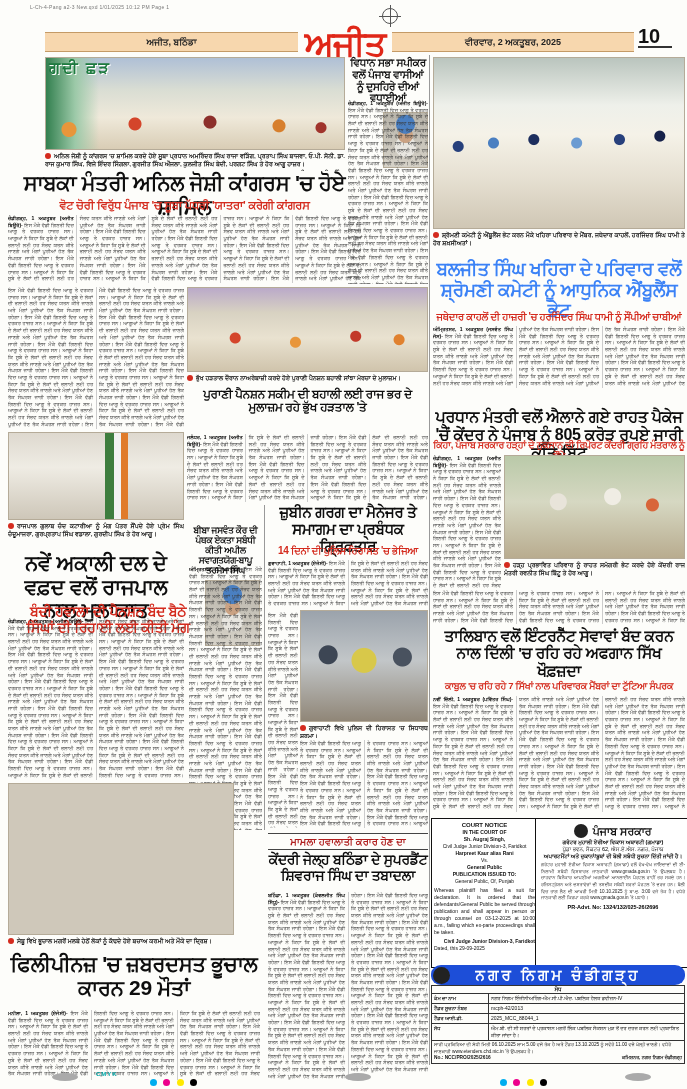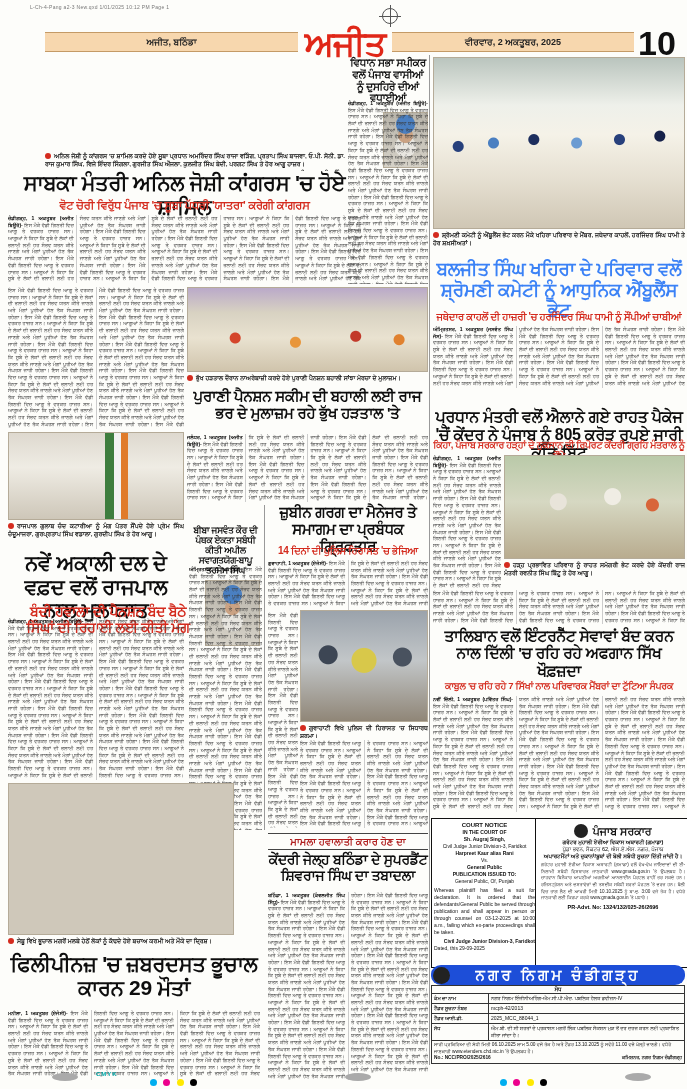--- a/index.html
+++ b/index.html
@@ -3,21 +3,21 @@
 <meta charset="utf-8">
 <style>
   html,body{margin:0;padding:0;background:#ddd}
   #paper{position:relative;width:687px;height:1089px;margin:0 auto;background:#fdfdfa;
          font-family:"Liberation Sans",sans-serif;overflow:hidden}
   .abs{position:absolute}
   
   .strip{background:#f7d7ae;border-top:1px solid #c49a66;border-bottom:1px solid #c49a66;
          display:flex;align-items:center;justify-content:center;font-weight:bold;font-size:9px;color:#222}
   .masthead{color:#e02718;font-weight:bold;font-size:34px;line-height:1;text-align:center;letter-spacing:-1px}
-  .pagenum{font-weight:bold;font-size:34px;color:#111;text-align:center;line-height:1;border-bottom:2px solid #333}
+  .pagenum{font-weight:bold;font-size:20px;color:#111;line-height:1;border-bottom:2px solid #333}
   .printline{font-size:5px;color:#777;letter-spacing:.3px}
   
   .h{font-weight:bold;color:#0d0d0d;text-align:center;line-height:1.12;letter-spacing:-.3px}
   .red{color:#d42b1e}
   .navy{color:#3b82f6}
   .kicker{border-top:1.5px solid #444;border-bottom:1.5px solid #444;color:#b01e1e;
           font-weight:bold;text-align:center;font-size:10px;line-height:15px}
   
   .bd{font-size:5px;line-height:1.34;color:#3a3a3a;text-align:justify;overflow:hidden;word-break:break-word}
   .c2{columns:2;column-gap:6px;column-rule:.5px solid #ccc}
@@ -113,20 +113,23 @@
   <div class="abs strip" style="left:45px;top:32px;width:253px;height:18px">
     <span>ਅਜੀਤ, ਬਠਿੰਡਾ</span>
   </div>
   <div class="abs strip" style="left:392px;top:32px;width:242px;height:18px">
     <span>ਵੀਰਵਾਰ, 2 ਅਕਤੂਬਰ, 2025</span>
   </div>
   <div class="abs pagenum" style="left:638px;top:26px;width:34px">10</div>
 
   <div class="abs vr" style="left:429px;top:55px;height:1010px"></div>
 
+  <div class="abs photo ph-congress" style="left:45px;top:57px;width:300px;height:93px">
+    <span class="ph-banner">ਗਦੀ ਛੜ</span>
+  </div>
   <div class="abs cap" style="left:45px;top:152px;width:300px;height:19px">
     <span class="dot"></span><span>ਅਨਿਲ ਜੋਸ਼ੀ ਨੂੰ ਕਾਂਗਰਸ 'ਚ ਸ਼ਾਮਿਲ ਕਰਦੇ ਹੋਏ ਸੂਬਾ ਪ੍ਰਧਾਨ ਅਮਰਿੰਦਰ ਸਿੰਘ ਰਾਜਾ ਵੜਿੰਗ, ਪ੍ਰਤਾਪ ਸਿੰਘ ਬਾਜਵਾ, ਓ.ਪੀ. ਸੋਨੀ, ਡਾ. ਰਾਜ ਕੁਮਾਰ ਸਿੰਘ, ਵਿਜੇ ਇੰਦਰ ਸਿੰਗਲਾ, ਗੁਰਜੀਤ ਸਿੰਘ ਔਜਲਾ, ਕੁਲਜੀਤ ਸਿੰਘ ਬੇਦੀ, ਪਰਗਟ ਸਿੰਘ ਤੇ ਹੋਰ ਆਗੂ ਹਾਜ਼ਰ।</span>
     <span class="credit">ਤਸਵੀਰ : ਕੁਲਦੀਪ ਸਿੰਘ</span>
   </div>
 
   <div class="abs h" style="left:348px;top:57px;width:80px;font-size:10.5px">ਵਿਧਾਨ ਸਭਾ ਸਪੀਕਰ ਵਲੋਂ ਪੰਜਾਬ ਵਾਸੀਆਂ ਨੂੰ ਦੁਸਹਿਰੇ ਦੀਆਂ ਵਧਾਈਆਂ</div>
   <div class="abs photo ph-portrait" style="left:383px;top:112px;width:45px;height:56px"></div>
   <div class="abs bd" style="left:348px;top:100px;width:80px;height:184px">
     <b class="dl">ਚੰਡੀਗੜ੍ਹ, 1 ਅਕਤੂਬਰ (ਅਜੀਤ ਬਿਊਰੋ)-</b> <span class="fill">ਇਸ ਮੌਕੇ ਵੱਡੀ ਗਿਣਤੀ ਵਿਚ ਆਗੂ ਤੇ ਵਰਕਰ ਹਾਜ਼ਰ ਸਨ। ਆਗੂਆਂ ਨੇ ਕਿਹਾ ਕਿ ਸੂਬੇ ਦੇ ਲੋਕਾਂ ਦੀ ਭਲਾਈ ਲਈ ਹਰ ਸੰਭਵ ਯਤਨ ਕੀਤੇ ਜਾਣਗੇ ਅਤੇ ਮੰਗਾਂ ਪੂਰੀਆਂ ਹੋਣ ਤੱਕ ਸੰਘਰਸ਼ ਜਾਰੀ ਰਹੇਗਾ। ਇਸ ਮੌਕੇ ਵੱਡੀ ਗਿਣਤੀ ਵਿਚ ਆਗੂ ਤੇ ਵਰਕਰ ਹਾਜ਼ਰ ਸਨ। ਆਗੂਆਂ ਨੇ ਕਿਹਾ ਕਿ ਸੂਬੇ ਦੇ ਲੋਕਾਂ ਦੀ ਭਲਾਈ ਲਈ ਹਰ ਸੰਭਵ ਯਤਨ ਕੀਤੇ ਜਾਣਗੇ ਅਤੇ ਮੰਗਾਂ ਪੂਰੀਆਂ ਹੋਣ ਤੱਕ ਸੰਘਰਸ਼ ਜਾਰੀ ਰਹੇਗਾ। ਇਸ ਮੌਕੇ ਵੱਡੀ ਗਿਣਤੀ ਵਿਚ ਆਗੂ ਤੇ ਵਰਕਰ ਹਾਜ਼ਰ ਸਨ। ਆਗੂਆਂ ਨੇ ਕਿਹਾ ਕਿ ਸੂਬੇ ਦੇ ਲੋਕਾਂ ਦੀ ਭਲਾਈ ਲਈ ਹਰ ਸੰਭਵ ਯਤਨ ਕੀਤੇ ਜਾਣਗੇ ਅਤੇ ਮੰਗਾਂ ਪੂਰੀਆਂ ਹੋਣ ਤੱਕ ਸੰਘਰਸ਼ ਜਾਰੀ ਰਹੇਗਾ। ਇਸ ਮੌਕੇ ਵੱਡੀ ਗਿਣਤੀ ਵਿਚ ਆਗੂ ਤੇ ਵਰਕਰ ਹਾਜ਼ਰ ਸਨ। ਆਗੂਆਂ ਨੇ ਕਿਹਾ ਕਿ ਸੂਬੇ ਦੇ ਲੋਕਾਂ ਦੀ ਭਲਾਈ ਲਈ ਹਰ ਸੰਭਵ ਯਤਨ ਕੀਤੇ ਜਾਣਗੇ ਅਤੇ ਮੰਗਾਂ ਪੂਰੀਆਂ ਹੋਣ ਤੱਕ ਸੰਘਰਸ਼ ਜਾਰੀ ਰਹੇਗਾ। ਇਸ ਮੌਕੇ ਵੱਡੀ ਗਿਣਤੀ ਵਿਚ ਆਗੂ ਤੇ ਵਰਕਰ ਹਾਜ਼ਰ ਸਨ। ਆਗੂਆਂ ਨੇ ਕਿਹਾ ਕਿ ਸੂਬੇ ਦੇ ਲੋਕਾਂ ਦੀ ਭਲਾਈ ਲਈ ਹਰ ਸੰਭਵ ਯਤਨ ਕੀਤੇ ਜਾਣਗੇ ਅਤੇ ਮੰਗਾਂ ਪੂਰੀਆਂ ਹੋਣ ਤੱਕ ਸੰਘਰਸ਼ ਜਾਰੀ ਰਹੇਗਾ। ਇਸ ਮੌਕੇ ਵੱਡੀ ਗਿਣਤੀ ਵਿਚ ਆਗੂ ਤੇ ਵਰਕਰ ਹਾਜ਼ਰ ਸਨ। ਆਗੂਆਂ ਨੇ ਕਿਹਾ ਕਿ ਸੂਬੇ ਦੇ ਲੋਕਾਂ ਦੀ ਭਲਾਈ ਲਈ ਹਰ ਸੰਭਵ ਯਤਨ ਕੀਤੇ ਜਾਣਗੇ ਅਤੇ ਮੰਗਾਂ ਪੂਰੀਆਂ ਹੋਣ ਤੱਕ ਸੰਘਰਸ਼ ਜਾਰੀ ਰਹੇਗਾ। ਇਸ ਮੌਕੇ ਵੱਡੀ ਗਿਣਤੀ ਵਿਚ ਆਗੂ ਤੇ ਵਰਕਰ ਹਾਜ਼ਰ ਸਨ। ਆਗੂਆਂ ਨੇ ਕਿਹਾ ਕਿ ਸੂਬੇ ਦੇ ਲੋਕਾਂ ਦੀ ਭਲਾਈ ਲਈ ਹਰ ਸੰਭਵ ਯਤਨ ਕੀਤੇ ਜਾਣਗੇ ਅਤੇ ਮੰਗਾਂ ਪੂਰੀਆਂ ਹੋਣ ਤੱਕ ਸੰਘਰਸ਼ ਜਾਰੀ ਰਹੇਗਾ। ਇਸ ਮੌਕੇ ਵੱਡੀ ਗਿਣਤੀ ਵਿਚ ਆਗੂ ਤੇ ਵਰਕਰ ਹਾਜ਼ਰ ਸਨ। ਆਗੂਆਂ ਨੇ ਕਿਹਾ ਕਿ ਸੂਬੇ ਦੇ ਲੋਕਾਂ ਦੀ ਭਲਾਈ ਲਈ ਹਰ ਸੰਭਵ ਯਤਨ ਕੀਤੇ ਜਾਣਗੇ ਅਤੇ ਮੰਗਾਂ ਪੂਰੀਆਂ ਹੋਣ ਤੱਕ ਸੰਘਰਸ਼ ਜਾਰੀ ਰਹੇਗਾ। </span>
   </div>
@@ -137,21 +140,21 @@
     <b class="dl">ਚੰਡੀਗੜ੍ਹ, 1 ਅਕਤੂਬਰ (ਅਜੀਤ ਬਿਊਰੋ)-</b> <span class="fill">ਇਸ ਮੌਕੇ ਵੱਡੀ ਗਿਣਤੀ ਵਿਚ ਆਗੂ ਤੇ ਵਰਕਰ ਹਾਜ਼ਰ ਸਨ। ਆਗੂਆਂ ਨੇ ਕਿਹਾ ਕਿ ਸੂਬੇ ਦੇ ਲੋਕਾਂ ਦੀ ਭਲਾਈ ਲਈ ਹਰ ਸੰਭਵ ਯਤਨ ਕੀਤੇ ਜਾਣਗੇ ਅਤੇ ਮੰਗਾਂ ਪੂਰੀਆਂ ਹੋਣ ਤੱਕ ਸੰਘਰਸ਼ ਜਾਰੀ ਰਹੇਗਾ। ਇਸ ਮੌਕੇ ਵੱਡੀ ਗਿਣਤੀ ਵਿਚ ਆਗੂ ਤੇ ਵਰਕਰ ਹਾਜ਼ਰ ਸਨ। ਆਗੂਆਂ ਨੇ ਕਿਹਾ ਕਿ ਸੂਬੇ ਦੇ ਲੋਕਾਂ ਦੀ ਭਲਾਈ ਲਈ ਹਰ ਸੰਭਵ ਯਤਨ ਕੀਤੇ ਜਾਣਗੇ ਅਤੇ ਮੰਗਾਂ ਪੂਰੀਆਂ ਹੋਣ ਤੱਕ ਸੰਘਰਸ਼ ਜਾਰੀ ਰਹੇਗਾ। ਇਸ ਮੌਕੇ ਵੱਡੀ ਗਿਣਤੀ ਵਿਚ ਆਗੂ ਤੇ ਵਰਕਰ ਹਾਜ਼ਰ ਸਨ। ਆਗੂਆਂ ਨੇ ਕਿਹਾ ਕਿ ਸੂਬੇ ਦੇ ਲੋਕਾਂ ਦੀ ਭਲਾਈ ਲਈ ਹਰ ਸੰਭਵ ਯਤਨ ਕੀਤੇ ਜਾਣਗੇ ਅਤੇ ਮੰਗਾਂ ਪੂਰੀਆਂ ਹੋਣ ਤੱਕ ਸੰਘਰਸ਼ ਜਾਰੀ ਰਹੇਗਾ। ਇਸ ਮੌਕੇ ਵੱਡੀ ਗਿਣਤੀ ਵਿਚ ਆਗੂ ਤੇ ਵਰਕਰ ਹਾਜ਼ਰ ਸਨ। ਆਗੂਆਂ ਨੇ ਕਿਹਾ ਕਿ ਸੂਬੇ ਦੇ ਲੋਕਾਂ ਦੀ ਭਲਾਈ ਲਈ ਹਰ ਸੰਭਵ ਯਤਨ ਕੀਤੇ ਜਾਣਗੇ ਅਤੇ ਮੰਗਾਂ ਪੂਰੀਆਂ ਹੋਣ ਤੱਕ ਸੰਘਰਸ਼ ਜਾਰੀ ਰਹੇਗਾ। ਇਸ ਮੌਕੇ ਵੱਡੀ ਗਿਣਤੀ ਵਿਚ ਆਗੂ ਤੇ ਵਰਕਰ ਹਾਜ਼ਰ ਸਨ। ਆਗੂਆਂ ਨੇ ਕਿਹਾ ਕਿ ਸੂਬੇ ਦੇ ਲੋਕਾਂ ਦੀ ਭਲਾਈ ਲਈ ਹਰ ਸੰਭਵ ਯਤਨ ਕੀਤੇ ਜਾਣਗੇ ਅਤੇ ਮੰਗਾਂ ਪੂਰੀਆਂ ਹੋਣ ਤੱਕ ਸੰਘਰਸ਼ ਜਾਰੀ ਰਹੇਗਾ। ਇਸ ਮੌਕੇ ਵੱਡੀ ਗਿਣਤੀ ਵਿਚ ਆਗੂ ਤੇ ਵਰਕਰ ਹਾਜ਼ਰ ਸਨ। ਆਗੂਆਂ ਨੇ ਕਿਹਾ ਕਿ ਸੂਬੇ ਦੇ ਲੋਕਾਂ ਦੀ ਭਲਾਈ ਲਈ ਹਰ ਸੰਭਵ ਯਤਨ ਕੀਤੇ ਜਾਣਗੇ ਅਤੇ ਮੰਗਾਂ ਪੂਰੀਆਂ ਹੋਣ ਤੱਕ ਸੰਘਰਸ਼ ਜਾਰੀ ਰਹੇਗਾ। ਇਸ ਮੌਕੇ ਵੱਡੀ ਗਿਣਤੀ ਵਿਚ ਆਗੂ ਤੇ ਵਰਕਰ ਹਾਜ਼ਰ ਸਨ। ਆਗੂਆਂ ਨੇ ਕਿਹਾ ਕਿ ਸੂਬੇ ਦੇ ਲੋਕਾਂ ਦੀ ਭਲਾਈ ਲਈ ਹਰ ਸੰਭਵ ਯਤਨ ਕੀਤੇ ਜਾਣਗੇ ਅਤੇ ਮੰਗਾਂ ਪੂਰੀਆਂ ਹੋਣ ਤੱਕ ਸੰਘਰਸ਼ ਜਾਰੀ ਰਹੇਗਾ। ਇਸ ਮੌਕੇ ਵੱਡੀ ਗਿਣਤੀ ਵਿਚ ਆਗੂ ਤੇ ਵਰਕਰ ਹਾਜ਼ਰ ਸਨ। ਆਗੂਆਂ ਨੇ ਕਿਹਾ ਕਿ ਸੂਬੇ ਦੇ ਲੋਕਾਂ ਦੀ ਭਲਾਈ ਲਈ ਹਰ ਸੰਭਵ ਯਤਨ ਕੀਤੇ ਜਾਣਗੇ ਅਤੇ ਮੰਗਾਂ ਪੂਰੀਆਂ ਹੋਣ ਤੱਕ ਸੰਘਰਸ਼ ਜਾਰੀ ਰਹੇਗਾ। ਇਸ ਮੌਕੇ ਵੱਡੀ ਗਿਣਤੀ ਵਿਚ ਆਗੂ ਤੇ ਵਰਕਰ ਹਾਜ਼ਰ ਸਨ। ਆਗੂਆਂ ਨੇ ਕਿਹਾ ਕਿ ਸੂਬੇ ਦੇ ਲੋਕਾਂ ਦੀ ਭਲਾਈ ਲਈ ਹਰ ਸੰਭਵ ਯਤਨ ਕੀਤੇ ਜਾਣਗੇ ਅਤੇ ਮੰਗਾਂ ਪੂਰੀਆਂ ਹੋਣ ਤੱਕ ਸੰਘਰਸ਼ ਜਾਰੀ ਰਹੇਗਾ। ਇਸ ਮੌਕੇ ਵੱਡੀ ਗਿਣਤੀ ਵਿਚ ਆਗੂ ਤੇ ਵਰਕਰ ਹਾਜ਼ਰ ਸਨ। ਆਗੂਆਂ ਨੇ ਕਿਹਾ ਕਿ ਸੂਬੇ ਦੇ ਲੋਕਾਂ ਦੀ ਭਲਾਈ ਲਈ ਹਰ ਸੰਭਵ ਯਤਨ ਕੀਤੇ ਜਾਣਗੇ ਅਤੇ ਮੰਗਾਂ ਪੂਰੀਆਂ ਹੋਣ ਤੱਕ ਸੰਘਰਸ਼ ਜਾਰੀ ਰਹੇਗਾ। ਇਸ ਮੌਕੇ ਵੱਡੀ ਗਿਣਤੀ ਵਿਚ ਆਗੂ ਤੇ ਵਰਕਰ ਹਾਜ਼ਰ ਸਨ। ਆਗੂਆਂ ਨੇ ਕਿਹਾ ਕਿ ਸੂਬੇ ਦੇ ਲੋਕਾਂ ਦੀ ਭਲਾਈ ਲਈ ਹਰ ਸੰਭਵ ਯਤਨ ਕੀਤੇ ਜਾਣਗੇ ਅਤੇ ਮੰਗਾਂ ਪੂਰੀਆਂ ਹੋਣ ਤੱਕ ਸੰਘਰਸ਼ ਜਾਰੀ ਰਹੇਗਾ। ਇਸ ਮੌਕੇ ਵੱਡੀ ਗਿਣਤੀ ਵਿਚ ਆਗੂ ਤੇ ਵਰਕਰ ਹਾਜ਼ਰ ਸਨ। ਆਗੂਆਂ ਨੇ ਕਿਹਾ ਕਿ ਸੂਬੇ ਦੇ ਲੋਕਾਂ ਦੀ ਭਲਾਈ ਲਈ ਹਰ ਸੰਭਵ ਯਤਨ ਕੀਤੇ ਜਾਣਗੇ ਅਤੇ ਮੰਗਾਂ ਪੂਰੀਆਂ ਹੋਣ ਤੱਕ ਸੰਘਰਸ਼ ਜਾਰੀ ਰਹੇਗਾ। ਇਸ ਮੌਕੇ ਵੱਡੀ ਗਿਣਤੀ ਵਿਚ ਆਗੂ ਤੇ ਵਰਕਰ ਹਾਜ਼ਰ ਸਨ। ਆਗੂਆਂ ਨੇ ਕਿਹਾ ਕਿ ਸੂਬੇ ਦੇ ਲੋਕਾਂ ਦੀ ਭਲਾਈ ਲਈ ਹਰ ਸੰਭਵ ਯਤਨ ਕੀਤੇ ਜਾਣਗੇ ਅਤੇ ਮੰਗਾਂ ਪੂਰੀਆਂ ਹੋਣ ਤੱਕ ਸੰਘਰਸ਼ ਜਾਰੀ ਰਹੇਗਾ। ਇਸ ਮੌਕੇ ਵੱਡੀ ਗਿਣਤੀ ਵਿਚ ਆਗੂ ਤੇ ਵਰਕਰ ਹਾਜ਼ਰ ਸਨ। ਆਗੂਆਂ ਨੇ ਕਿਹਾ ਕਿ ਸੂਬੇ ਦੇ ਲੋਕਾਂ ਦੀ ਭਲਾਈ ਲਈ ਹਰ ਸੰਭਵ ਯਤਨ ਕੀਤੇ ਜਾਣਗੇ ਅਤੇ ਮੰਗਾਂ ਪੂਰੀਆਂ ਹੋਣ ਤੱਕ ਸੰਘਰਸ਼ ਜਾਰੀ ਰਹੇਗਾ। </span>
   </div>
   <div class="abs bd c2" style="left:8px;top:287px;width:176px;height:142px">
     <span class="fill">ਇਸ ਮੌਕੇ ਵੱਡੀ ਗਿਣਤੀ ਵਿਚ ਆਗੂ ਤੇ ਵਰਕਰ ਹਾਜ਼ਰ ਸਨ। ਆਗੂਆਂ ਨੇ ਕਿਹਾ ਕਿ ਸੂਬੇ ਦੇ ਲੋਕਾਂ ਦੀ ਭਲਾਈ ਲਈ ਹਰ ਸੰਭਵ ਯਤਨ ਕੀਤੇ ਜਾਣਗੇ ਅਤੇ ਮੰਗਾਂ ਪੂਰੀਆਂ ਹੋਣ ਤੱਕ ਸੰਘਰਸ਼ ਜਾਰੀ ਰਹੇਗਾ। ਇਸ ਮੌਕੇ ਵੱਡੀ ਗਿਣਤੀ ਵਿਚ ਆਗੂ ਤੇ ਵਰਕਰ ਹਾਜ਼ਰ ਸਨ। ਆਗੂਆਂ ਨੇ ਕਿਹਾ ਕਿ ਸੂਬੇ ਦੇ ਲੋਕਾਂ ਦੀ ਭਲਾਈ ਲਈ ਹਰ ਸੰਭਵ ਯਤਨ ਕੀਤੇ ਜਾਣਗੇ ਅਤੇ ਮੰਗਾਂ ਪੂਰੀਆਂ ਹੋਣ ਤੱਕ ਸੰਘਰਸ਼ ਜਾਰੀ ਰਹੇਗਾ। ਇਸ ਮੌਕੇ ਵੱਡੀ ਗਿਣਤੀ ਵਿਚ ਆਗੂ ਤੇ ਵਰਕਰ ਹਾਜ਼ਰ ਸਨ। ਆਗੂਆਂ ਨੇ ਕਿਹਾ ਕਿ ਸੂਬੇ ਦੇ ਲੋਕਾਂ ਦੀ ਭਲਾਈ ਲਈ ਹਰ ਸੰਭਵ ਯਤਨ ਕੀਤੇ ਜਾਣਗੇ ਅਤੇ ਮੰਗਾਂ ਪੂਰੀਆਂ ਹੋਣ ਤੱਕ ਸੰਘਰਸ਼ ਜਾਰੀ ਰਹੇਗਾ। ਇਸ ਮੌਕੇ ਵੱਡੀ ਗਿਣਤੀ ਵਿਚ ਆਗੂ ਤੇ ਵਰਕਰ ਹਾਜ਼ਰ ਸਨ। ਆਗੂਆਂ ਨੇ ਕਿਹਾ ਕਿ ਸੂਬੇ ਦੇ ਲੋਕਾਂ ਦੀ ਭਲਾਈ ਲਈ ਹਰ ਸੰਭਵ ਯਤਨ ਕੀਤੇ ਜਾਣਗੇ ਅਤੇ ਮੰਗਾਂ ਪੂਰੀਆਂ ਹੋਣ ਤੱਕ ਸੰਘਰਸ਼ ਜਾਰੀ ਰਹੇਗਾ। ਇਸ ਮੌਕੇ ਵੱਡੀ ਗਿਣਤੀ ਵਿਚ ਆਗੂ ਤੇ ਵਰਕਰ ਹਾਜ਼ਰ ਸਨ। ਆਗੂਆਂ ਨੇ ਕਿਹਾ ਕਿ ਸੂਬੇ ਦੇ ਲੋਕਾਂ ਦੀ ਭਲਾਈ ਲਈ ਹਰ ਸੰਭਵ ਯਤਨ ਕੀਤੇ ਜਾਣਗੇ ਅਤੇ ਮੰਗਾਂ ਪੂਰੀਆਂ ਹੋਣ ਤੱਕ ਸੰਘਰਸ਼ ਜਾਰੀ ਰਹੇਗਾ। ਇਸ ਮੌਕੇ ਵੱਡੀ ਗਿਣਤੀ ਵਿਚ ਆਗੂ ਤੇ ਵਰਕਰ ਹਾਜ਼ਰ ਸਨ। ਆਗੂਆਂ ਨੇ ਕਿਹਾ ਕਿ ਸੂਬੇ ਦੇ ਲੋਕਾਂ ਦੀ ਭਲਾਈ ਲਈ ਹਰ ਸੰਭਵ ਯਤਨ ਕੀਤੇ ਜਾਣਗੇ ਅਤੇ ਮੰਗਾਂ ਪੂਰੀਆਂ ਹੋਣ ਤੱਕ ਸੰਘਰਸ਼ ਜਾਰੀ ਰਹੇਗਾ। ਇਸ ਮੌਕੇ ਵੱਡੀ ਗਿਣਤੀ ਵਿਚ ਆਗੂ ਤੇ ਵਰਕਰ ਹਾਜ਼ਰ ਸਨ। ਆਗੂਆਂ ਨੇ ਕਿਹਾ ਕਿ ਸੂਬੇ ਦੇ ਲੋਕਾਂ ਦੀ ਭਲਾਈ ਲਈ ਹਰ ਸੰਭਵ ਯਤਨ ਕੀਤੇ ਜਾਣਗੇ ਅਤੇ ਮੰਗਾਂ ਪੂਰੀਆਂ ਹੋਣ ਤੱਕ ਸੰਘਰਸ਼ ਜਾਰੀ ਰਹੇਗਾ। ਇਸ ਮੌਕੇ ਵੱਡੀ ਗਿਣਤੀ ਵਿਚ ਆਗੂ ਤੇ ਵਰਕਰ ਹਾਜ਼ਰ ਸਨ। ਆਗੂਆਂ ਨੇ ਕਿਹਾ ਕਿ ਸੂਬੇ ਦੇ ਲੋਕਾਂ ਦੀ ਭਲਾਈ ਲਈ ਹਰ ਸੰਭਵ ਯਤਨ ਕੀਤੇ ਜਾਣਗੇ ਅਤੇ ਮੰਗਾਂ ਪੂਰੀਆਂ ਹੋਣ ਤੱਕ ਸੰਘਰਸ਼ ਜਾਰੀ ਰਹੇਗਾ। ਇਸ ਮੌਕੇ ਵੱਡੀ ਗਿਣਤੀ ਵਿਚ ਆਗੂ ਤੇ ਵਰਕਰ ਹਾਜ਼ਰ ਸਨ। ਆਗੂਆਂ ਨੇ ਕਿਹਾ ਕਿ ਸੂਬੇ ਦੇ ਲੋਕਾਂ ਦੀ ਭਲਾਈ ਲਈ ਹਰ ਸੰਭਵ ਯਤਨ ਕੀਤੇ ਜਾਣਗੇ ਅਤੇ ਮੰਗਾਂ ਪੂਰੀਆਂ ਹੋਣ ਤੱਕ ਸੰਘਰਸ਼ ਜਾਰੀ ਰਹੇਗਾ। ਇਸ ਮੌਕੇ ਵੱਡੀ ਗਿਣਤੀ ਵਿਚ ਆਗੂ ਤੇ ਵਰਕਰ ਹਾਜ਼ਰ ਸਨ। ਆਗੂਆਂ ਨੇ ਕਿਹਾ ਕਿ ਸੂਬੇ ਦੇ ਲੋਕਾਂ ਦੀ ਭਲਾਈ ਲਈ ਹਰ ਸੰਭਵ ਯਤਨ ਕੀਤੇ ਜਾਣਗੇ ਅਤੇ ਮੰਗਾਂ ਪੂਰੀਆਂ ਹੋਣ ਤੱਕ ਸੰਘਰਸ਼ ਜਾਰੀ ਰਹੇਗਾ। ਇਸ ਮੌਕੇ ਵੱਡੀ ਗਿਣਤੀ ਵਿਚ ਆਗੂ ਤੇ ਵਰਕਰ ਹਾਜ਼ਰ ਸਨ। ਆਗੂਆਂ ਨੇ ਕਿਹਾ ਕਿ ਸੂਬੇ ਦੇ ਲੋਕਾਂ ਦੀ ਭਲਾਈ ਲਈ ਹਰ ਸੰਭਵ ਯਤਨ ਕੀਤੇ ਜਾਣਗੇ ਅਤੇ ਮੰਗਾਂ ਪੂਰੀਆਂ ਹੋਣ ਤੱਕ ਸੰਘਰਸ਼ ਜਾਰੀ ਰਹੇਗਾ। ਇਸ ਮੌਕੇ ਵੱਡੀ ਗਿਣਤੀ ਵਿਚ ਆਗੂ ਤੇ ਵਰਕਰ ਹਾਜ਼ਰ ਸਨ। ਆਗੂਆਂ ਨੇ ਕਿਹਾ ਕਿ ਸੂਬੇ ਦੇ ਲੋਕਾਂ ਦੀ ਭਲਾਈ ਲਈ ਹਰ ਸੰਭਵ ਯਤਨ ਕੀਤੇ ਜਾਣਗੇ ਅਤੇ ਮੰਗਾਂ ਪੂਰੀਆਂ ਹੋਣ ਤੱਕ ਸੰਘਰਸ਼ ਜਾਰੀ ਰਹੇਗਾ। ਇਸ ਮੌਕੇ ਵੱਡੀ ਗਿਣਤੀ ਵਿਚ ਆਗੂ ਤੇ ਵਰਕਰ ਹਾਜ਼ਰ ਸਨ। ਆਗੂਆਂ ਨੇ ਕਿਹਾ ਕਿ ਸੂਬੇ ਦੇ ਲੋਕਾਂ ਦੀ ਭਲਾਈ ਲਈ ਹਰ ਸੰਭਵ ਯਤਨ ਕੀਤੇ ਜਾਣਗੇ ਅਤੇ ਮੰਗਾਂ ਪੂਰੀਆਂ ਹੋਣ ਤੱਕ ਸੰਘਰਸ਼ ਜਾਰੀ ਰਹੇਗਾ। ਇਸ ਮੌਕੇ ਵੱਡੀ ਗਿਣਤੀ ਵਿਚ ਆਗੂ ਤੇ ਵਰਕਰ ਹਾਜ਼ਰ ਸਨ। ਆਗੂਆਂ ਨੇ ਕਿਹਾ ਕਿ ਸੂਬੇ ਦੇ ਲੋਕਾਂ ਦੀ ਭਲਾਈ ਲਈ ਹਰ ਸੰਭਵ ਯਤਨ ਕੀਤੇ ਜਾਣਗੇ ਅਤੇ ਮੰਗਾਂ ਪੂਰੀਆਂ ਹੋਣ ਤੱਕ ਸੰਘਰਸ਼ ਜਾਰੀ ਰਹੇਗਾ। ਇਸ ਮੌਕੇ ਵੱਡੀ ਗਿਣਤੀ ਵਿਚ ਆਗੂ ਤੇ ਵਰਕਰ ਹਾਜ਼ਰ ਸਨ। ਆਗੂਆਂ ਨੇ ਕਿਹਾ ਕਿ ਸੂਬੇ ਦੇ ਲੋਕਾਂ ਦੀ ਭਲਾਈ ਲਈ ਹਰ ਸੰਭਵ ਯਤਨ ਕੀਤੇ ਜਾਣਗੇ ਅਤੇ ਮੰਗਾਂ ਪੂਰੀਆਂ ਹੋਣ ਤੱਕ ਸੰਘਰਸ਼ ਜਾਰੀ ਰਹੇਗਾ। </span>
   </div>
 
   <div class="abs photo ph-crowd" style="left:187px;top:287px;width:241px;height:85px"></div>
   <div class="abs cap" style="left:187px;top:374px;width:241px;height:12px">
     <span class="dot"></span><span>ਭੁੱਖ ਹੜਤਾਲ ਦੌਰਾਨ ਨਾਅਰੇਬਾਜ਼ੀ ਕਰਦੇ ਹੋਏ ਪੁਰਾਣੀ ਪੈਨਸ਼ਨ ਬਹਾਲੀ ਸਾਂਝਾ ਮੋਰਚਾ ਦੇ ਮੁਲਾਜ਼ਮ।</span>
   </div>
-  <div class="abs h" style="left:187px;top:388px;width:241px;font-size:15px">ਪੁਰਾਣੀ ਪੈਨਸ਼ਨ ਸਕੀਮ ਦੀ ਬਹਾਲੀ ਲਈ ਰਾਜ ਭਰ ਦੇ ਮੁਲਾਜ਼ਮ ਰਹੇ ਭੁੱਖ ਹੜਤਾਲ 'ਤੇ</div>
+  <div class="abs h" style="left:187px;top:388px;width:241px;font-size:12px">ਪੁਰਾਣੀ ਪੈਨਸ਼ਨ ਸਕੀਮ ਦੀ ਬਹਾਲੀ ਲਈ ਰਾਜ ਭਰ ਦੇ ਮੁਲਾਜ਼ਮ ਰਹੇ ਭੁੱਖ ਹੜਤਾਲ 'ਤੇ</div>
   <div class="abs bd c4" style="left:187px;top:434px;width:241px;height:68px">
     <b class="dl">ਜਲੰਧਰ, 1 ਅਕਤੂਬਰ (ਅਜੀਤ ਬਿਊਰੋ)-</b> <span class="fill">ਇਸ ਮੌਕੇ ਵੱਡੀ ਗਿਣਤੀ ਵਿਚ ਆਗੂ ਤੇ ਵਰਕਰ ਹਾਜ਼ਰ ਸਨ। ਆਗੂਆਂ ਨੇ ਕਿਹਾ ਕਿ ਸੂਬੇ ਦੇ ਲੋਕਾਂ ਦੀ ਭਲਾਈ ਲਈ ਹਰ ਸੰਭਵ ਯਤਨ ਕੀਤੇ ਜਾਣਗੇ ਅਤੇ ਮੰਗਾਂ ਪੂਰੀਆਂ ਹੋਣ ਤੱਕ ਸੰਘਰਸ਼ ਜਾਰੀ ਰਹੇਗਾ। ਇਸ ਮੌਕੇ ਵੱਡੀ ਗਿਣਤੀ ਵਿਚ ਆਗੂ ਤੇ ਵਰਕਰ ਹਾਜ਼ਰ ਸਨ। ਆਗੂਆਂ ਨੇ ਕਿਹਾ ਕਿ ਸੂਬੇ ਦੇ ਲੋਕਾਂ ਦੀ ਭਲਾਈ ਲਈ ਹਰ ਸੰਭਵ ਯਤਨ ਕੀਤੇ ਜਾਣਗੇ ਅਤੇ ਮੰਗਾਂ ਪੂਰੀਆਂ ਹੋਣ ਤੱਕ ਸੰਘਰਸ਼ ਜਾਰੀ ਰਹੇਗਾ। ਇਸ ਮੌਕੇ ਵੱਡੀ ਗਿਣਤੀ ਵਿਚ ਆਗੂ ਤੇ ਵਰਕਰ ਹਾਜ਼ਰ ਸਨ। ਆਗੂਆਂ ਨੇ ਕਿਹਾ ਕਿ ਸੂਬੇ ਦੇ ਲੋਕਾਂ ਦੀ ਭਲਾਈ ਲਈ ਹਰ ਸੰਭਵ ਯਤਨ ਕੀਤੇ ਜਾਣਗੇ ਅਤੇ ਮੰਗਾਂ ਪੂਰੀਆਂ ਹੋਣ ਤੱਕ ਸੰਘਰਸ਼ ਜਾਰੀ ਰਹੇਗਾ। ਇਸ ਮੌਕੇ ਵੱਡੀ ਗਿਣਤੀ ਵਿਚ ਆਗੂ ਤੇ ਵਰਕਰ ਹਾਜ਼ਰ ਸਨ। ਆਗੂਆਂ ਨੇ ਕਿਹਾ ਕਿ ਸੂਬੇ ਦੇ ਲੋਕਾਂ ਦੀ ਭਲਾਈ ਲਈ ਹਰ ਸੰਭਵ ਯਤਨ ਕੀਤੇ ਜਾਣਗੇ ਅਤੇ ਮੰਗਾਂ ਪੂਰੀਆਂ ਹੋਣ ਤੱਕ ਸੰਘਰਸ਼ ਜਾਰੀ ਰਹੇਗਾ। ਇਸ ਮੌਕੇ ਵੱਡੀ ਗਿਣਤੀ ਵਿਚ ਆਗੂ ਤੇ ਵਰਕਰ ਹਾਜ਼ਰ ਸਨ। ਆਗੂਆਂ ਨੇ ਕਿਹਾ ਕਿ ਸੂਬੇ ਦੇ ਲੋਕਾਂ ਦੀ ਭਲਾਈ ਲਈ ਹਰ ਸੰਭਵ ਯਤਨ ਕੀਤੇ ਜਾਣਗੇ ਅਤੇ ਮੰਗਾਂ ਪੂਰੀਆਂ ਹੋਣ ਤੱਕ ਸੰਘਰਸ਼ ਜਾਰੀ ਰਹੇਗਾ। ਇਸ ਮੌਕੇ ਵੱਡੀ ਗਿਣਤੀ ਵਿਚ ਆਗੂ ਤੇ ਵਰਕਰ ਹਾਜ਼ਰ ਸਨ। ਆਗੂਆਂ ਨੇ ਕਿਹਾ ਕਿ ਸੂਬੇ ਦੇ ਲੋਕਾਂ ਦੀ ਭਲਾਈ ਲਈ ਹਰ ਸੰਭਵ ਯਤਨ ਕੀਤੇ ਜਾਣਗੇ ਅਤੇ ਮੰਗਾਂ ਪੂਰੀਆਂ ਹੋਣ ਤੱਕ ਸੰਘਰਸ਼ ਜਾਰੀ ਰਹੇਗਾ। ਇਸ ਮੌਕੇ ਵੱਡੀ ਗਿਣਤੀ ਵਿਚ ਆਗੂ ਤੇ ਵਰਕਰ ਹਾਜ਼ਰ ਸਨ। ਆਗੂਆਂ ਨੇ ਕਿਹਾ ਕਿ ਸੂਬੇ ਦੇ ਲੋਕਾਂ ਦੀ ਭਲਾਈ ਲਈ ਹਰ ਸੰਭਵ ਯਤਨ ਕੀਤੇ ਜਾਣਗੇ ਅਤੇ ਮੰਗਾਂ ਪੂਰੀਆਂ ਹੋਣ ਤੱਕ ਸੰਘਰਸ਼ ਜਾਰੀ ਰਹੇਗਾ। ਇਸ ਮੌਕੇ ਵੱਡੀ ਗਿਣਤੀ ਵਿਚ ਆਗੂ ਤੇ ਵਰਕਰ ਹਾਜ਼ਰ ਸਨ। ਆਗੂਆਂ ਨੇ ਕਿਹਾ ਕਿ ਸੂਬੇ ਦੇ ਲੋਕਾਂ ਦੀ ਭਲਾਈ ਲਈ ਹਰ ਸੰਭਵ ਯਤਨ ਕੀਤੇ ਜਾਣਗੇ ਅਤੇ ਮੰਗਾਂ ਪੂਰੀਆਂ ਹੋਣ ਤੱਕ ਸੰਘਰਸ਼ ਜਾਰੀ ਰਹੇਗਾ। ਇਸ ਮੌਕੇ ਵੱਡੀ ਗਿਣਤੀ ਵਿਚ ਆਗੂ ਤੇ ਵਰਕਰ ਹਾਜ਼ਰ ਸਨ। ਆਗੂਆਂ ਨੇ ਕਿਹਾ ਕਿ ਸੂਬੇ ਦੇ ਲੋਕਾਂ ਦੀ ਭਲਾਈ ਲਈ ਹਰ ਸੰਭਵ ਯਤਨ ਕੀਤੇ ਜਾਣਗੇ ਅਤੇ ਮੰਗਾਂ ਪੂਰੀਆਂ ਹੋਣ ਤੱਕ ਸੰਘਰਸ਼ ਜਾਰੀ ਰਹੇਗਾ। ਇਸ ਮੌਕੇ ਵੱਡੀ ਗਿਣਤੀ ਵਿਚ ਆਗੂ ਤੇ ਵਰਕਰ ਹਾਜ਼ਰ ਸਨ। ਆਗੂਆਂ ਨੇ ਕਿਹਾ ਕਿ ਸੂਬੇ ਦੇ ਲੋਕਾਂ ਦੀ ਭਲਾਈ ਲਈ ਹਰ ਸੰਭਵ ਯਤਨ ਕੀਤੇ ਜਾਣਗੇ ਅਤੇ ਮੰਗਾਂ ਪੂਰੀਆਂ ਹੋਣ ਤੱਕ ਸੰਘਰਸ਼ ਜਾਰੀ ਰਹੇਗਾ। ਇਸ ਮੌਕੇ ਵੱਡੀ ਗਿਣਤੀ ਵਿਚ ਆਗੂ ਤੇ ਵਰਕਰ ਹਾਜ਼ਰ ਸਨ। ਆਗੂਆਂ ਨੇ ਕਿਹਾ ਕਿ ਸੂਬੇ ਦੇ ਲੋਕਾਂ ਦੀ ਭਲਾਈ ਲਈ ਹਰ ਸੰਭਵ ਯਤਨ ਕੀਤੇ ਜਾਣਗੇ ਅਤੇ ਮੰਗਾਂ ਪੂਰੀਆਂ ਹੋਣ ਤੱਕ ਸੰਘਰਸ਼ ਜਾਰੀ ਰਹੇਗਾ। ਇਸ ਮੌਕੇ ਵੱਡੀ ਗਿਣਤੀ ਵਿਚ ਆਗੂ ਤੇ ਵਰਕਰ ਹਾਜ਼ਰ ਸਨ। ਆਗੂਆਂ ਨੇ ਕਿਹਾ ਕਿ ਸੂਬੇ ਦੇ ਲੋਕਾਂ ਦੀ ਭਲਾਈ ਲਈ ਹਰ ਸੰਭਵ ਯਤਨ ਕੀਤੇ ਜਾਣਗੇ ਅਤੇ ਮੰਗਾਂ ਪੂਰੀਆਂ ਹੋਣ ਤੱਕ ਸੰਘਰਸ਼ ਜਾਰੀ ਰਹੇਗਾ। </span>
   </div>
 
   <div class="abs photo ph-gov" style="left:8px;top:432px;width:176px;height:88px"></div>
   <div class="abs cap" style="left:8px;top:522px;width:176px;height:26px">
     <span class="dot"></span><span>ਰਾਜਪਾਲ ਗੁਲਾਬ ਚੰਦ ਕਟਾਰੀਆ ਨੂੰ ਮੰਗ ਪੱਤਰ ਸੌਂਪਦੇ ਹੋਏ ਪ੍ਰੇਮ ਸਿੰਘ ਚੰਦੂਮਾਜਰਾ, ਗੁਰਪ੍ਰਤਾਪ ਸਿੰਘ ਵਡਾਲਾ, ਗੁਰਦੀਪ ਸਿੰਘ ਤੇ ਹੋਰ ਆਗੂ।</span>
   </div>
   <div class="abs h" style="left:8px;top:551px;width:176px;font-size:21px">ਨਵੇਂ ਅਕਾਲੀ ਦਲ ਦੇ ਵਫ਼ਦ ਵਲੋਂ ਰਾਜਪਾਲ ਨਾਲ ਮੁਲਾਕਾਤ</div>
   <div class="abs h red" style="left:20px;top:604px;width:176px;font-size:14px">ਬੰਦੀ ਹਵਾਲਾ ਦੀ ਪੈਨਸ਼ਨ ਬੰਦ ਬੈਠੇ ਸਿੰਘਾਂ ਦੀ ਰਿਹਾਈ ਲਈ ਕੀਤੀ ਮੰਗ</div>

